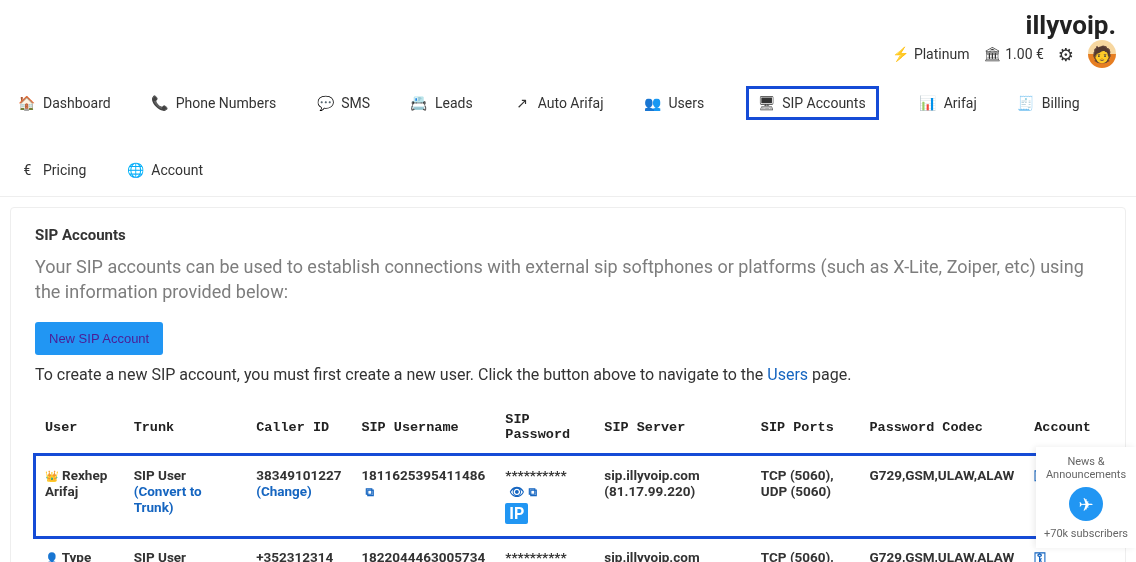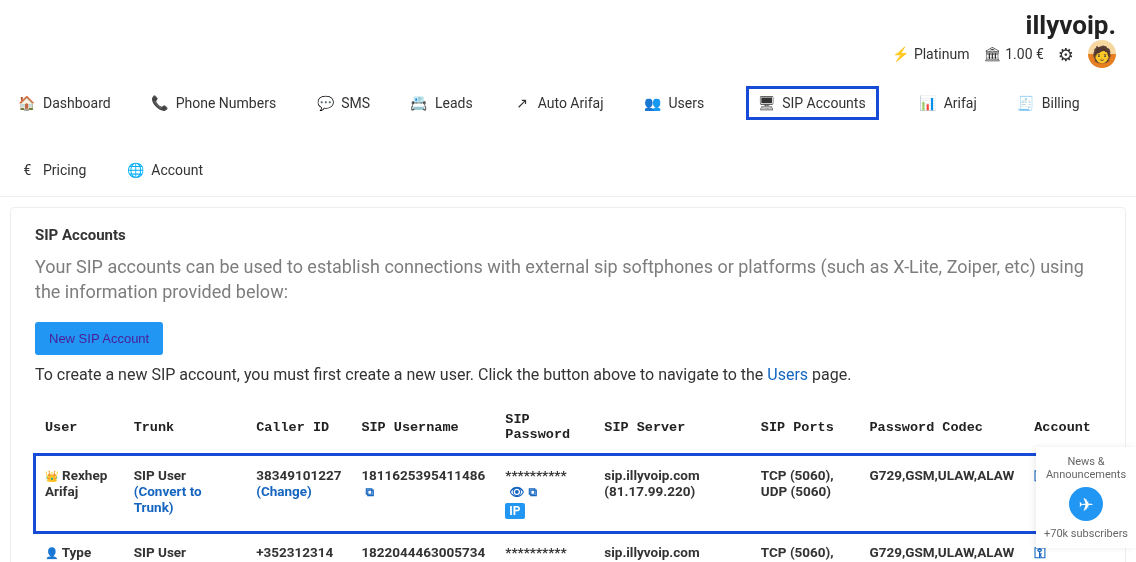--- a/index.html
+++ b/index.html
@@ -20,21 +20,21 @@
     .card h2 { font-size: 15px; font-weight: 700; margin-bottom: 10px; }
     .muted { color: #7d7d7d; font-size: 18px; line-height: 1.4; }
     .btn-primary { background: #2196f3; color: #4c1d95; border: none; padding: 9px 14px; font-size: 13px; border-radius: 3px; cursor: pointer; margin: 18px 0 10px; }
     .create-note { font-size: 16px; margin-bottom: 16px; }
     a.link { color: #1565c0; text-decoration: none; cursor: pointer; }
     table.sip { width: 100%; border-collapse: collapse; font-size: 13.5px; }
     table.sip th { text-align: left; font-weight: 600; padding: 12px 10px; border-bottom: 1px solid #e3e3e3; color:#222;font-family:Liberation Mono, monospace; }
     table.sip td { padding: 12px 10px; border-bottom: 1px solid #ececec; vertical-align: top; font-weight: bold; }
     tr.row-selected { outline: 3px solid #154bd6; outline-offset: -1px; }
     .tiny-icon { display:inline-block; font-size:12px; color:#1565c0; margin-left:4px; cursor:pointer; }
-    .ip-badge { display:inline-block; background:#2196f3; color:#fff; font-size:12px; padding:1px 4px; border-radius:2px; margin-top:4px; }
+    .ip-badge { display:inline-block; background:#2196f3; color:#fff; font-size:16px; padding:1px 4px; border-radius:2px; margin-top:4px; }
     .key-icon { color:#1565c0; font-size:15px; cursor:pointer; }
     .news-widget { position: fixed; right: 0; bottom: 14px; background:#fff; width: 100px; padding: 8px 4px; text-align:center; box-shadow: -2px 0 6px rgba(0,0,0,0.08); font-size: 11px; }
     .tg-circle { width: 34px; height: 34px; background:#2196f3; border-radius:50%; margin:6px auto; display:flex; align-items:center; justify-content:center; color:#fff; font-size:18px; }
   </style>
 </head>
 <body>
 
 <div class="topbar">
   <div class="brand">illyvoip.</div>
   <div class="top-right">

